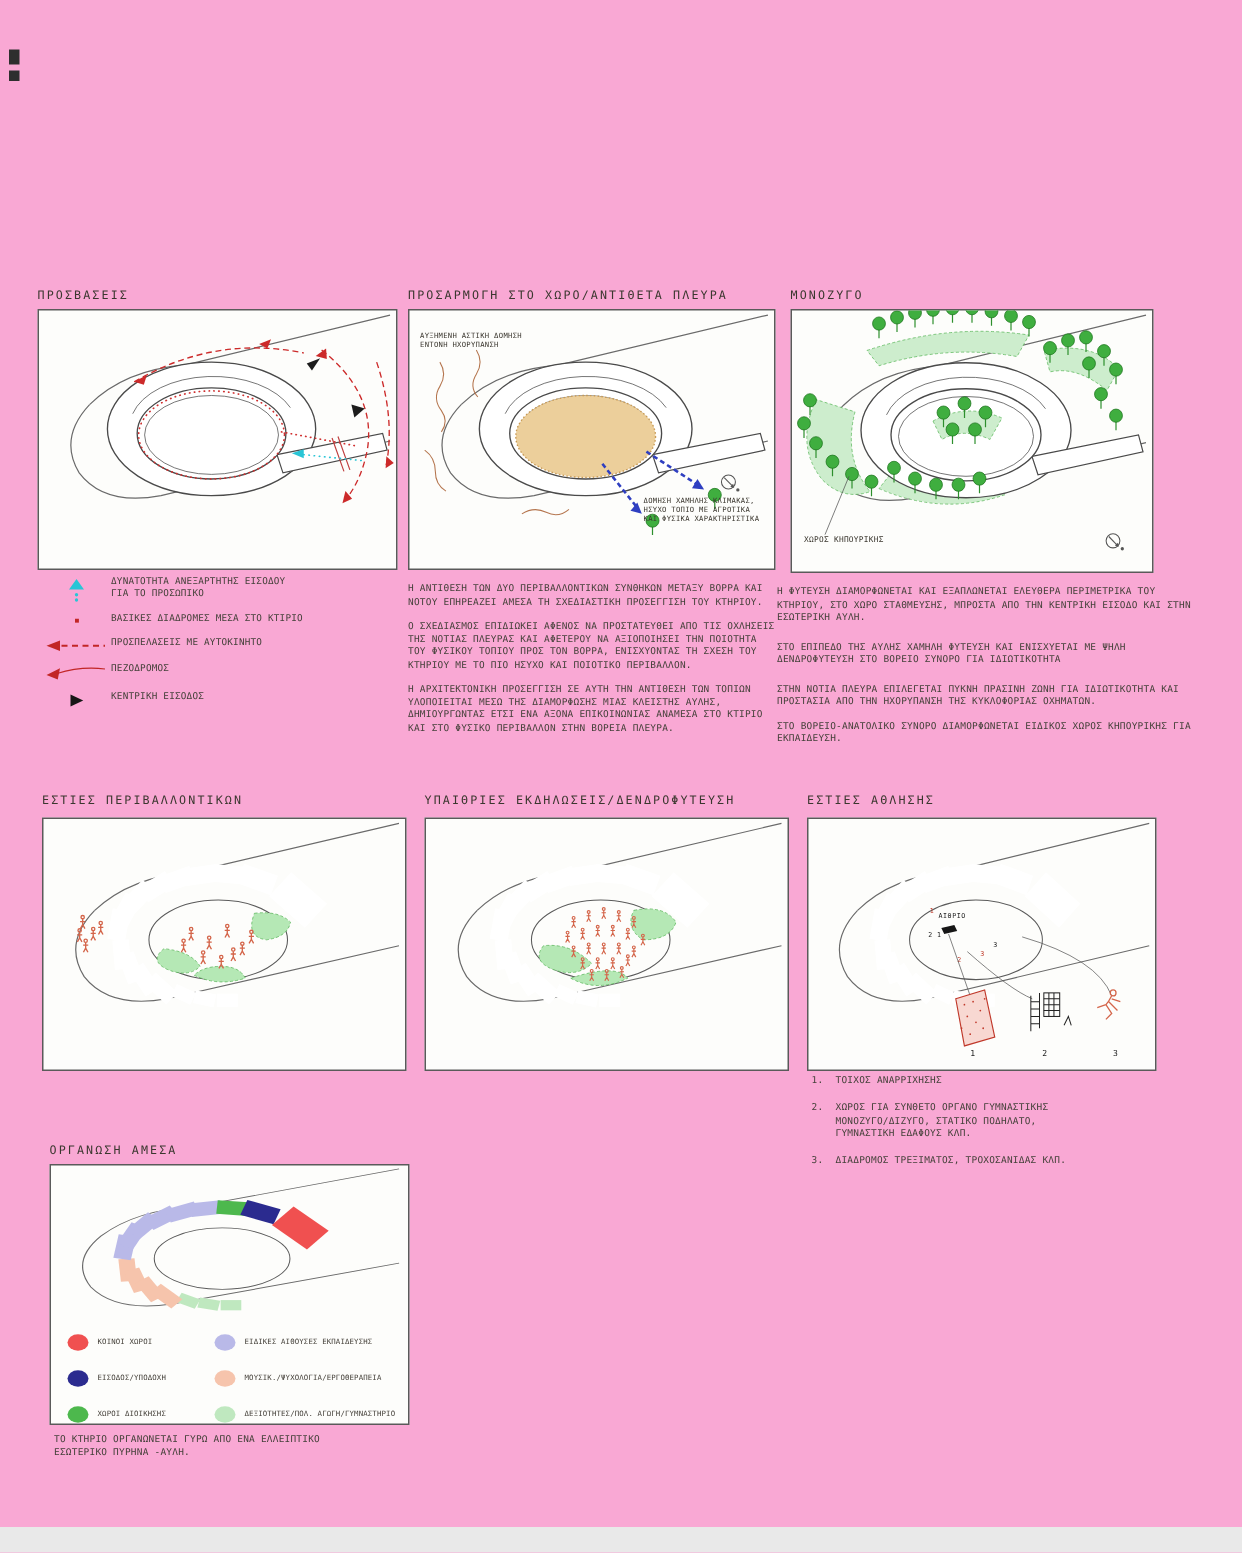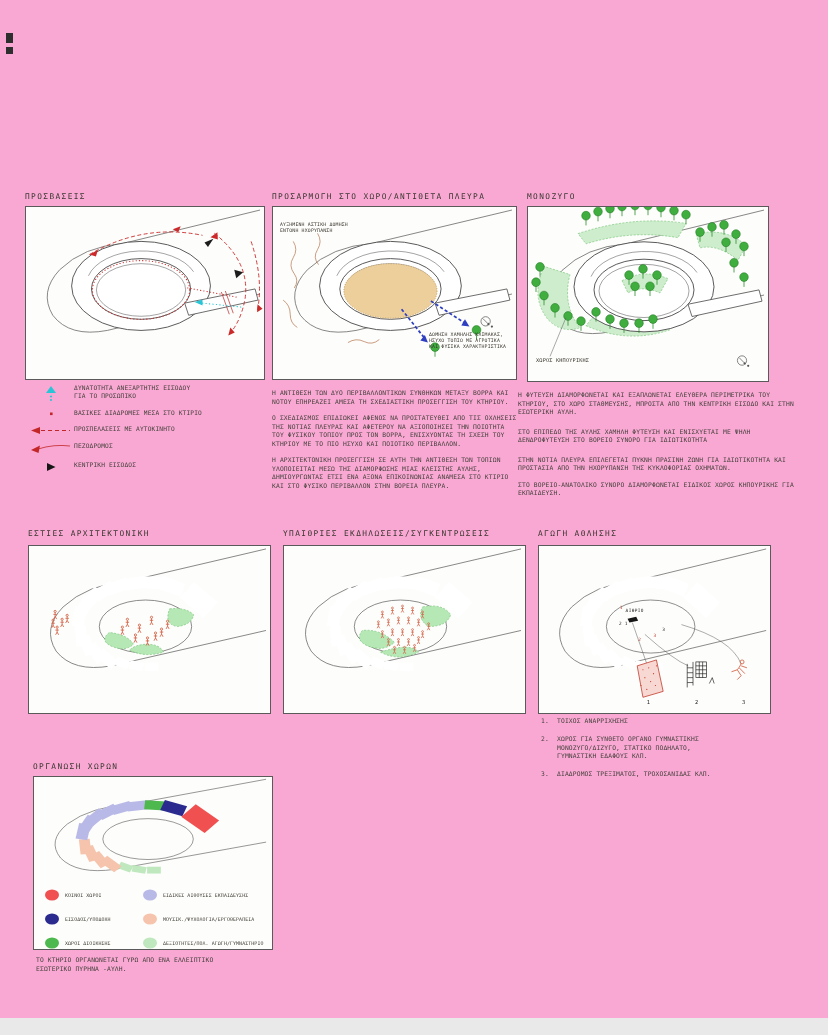--- a/index.html
+++ b/index.html
@@ -273,21 +273,21 @@
     </svg>
     <div class="anno" style="left:8px;top:150px;font-size:5.2px">ΧΩΡΟΣ ΚΗΠΟΥΡΙΚΗΣ</div>
   </div>
   <div class="textcol" style="left:518px;top:391px;width:282px">
     <p class="para">Η ΦΥΤΕΥΣΗ ΔΙΑΜΟΡΦΩΝΕΤΑΙ ΚΑΙ ΕΞΑΠΛΩΝΕΤΑΙ ΕΛΕΥΘΕΡΑ ΠΕΡΙΜΕΤΡΙΚΑ ΤΟΥ ΚΤΗΡΙΟΥ, ΣΤΟ ΧΩΡΟ ΣΤΑΘΜΕΥΣΗΣ, ΜΠΡΟΣΤΑ ΑΠΟ ΤΗΝ ΚΕΝΤΡΙΚΗ ΕΙΣΟΔΟ ΚΑΙ ΣΤΗΝ ΕΣΩΤΕΡΙΚΗ ΑΥΛΗ.</p>
     <p class="para" style="margin-top:11px">ΣΤΟ ΕΠΙΠΕΔΟ ΤΗΣ ΑΥΛΗΣ ΧΑΜΗΛΗ ΦΥΤΕΥΣΗ ΚΑΙ ΕΝΙΣΧΥΕΤΑΙ ΜΕ ΨΗΛΗ ΔΕΝΔΡΟΦΥΤΕΥΣΗ ΣΤΟ ΒΟΡΕΙΟ ΣΥΝΟΡΟ ΓΙΑ ΙΔΙΩΤΙΚΟΤΗΤΑ</p>
     <p class="para" style="margin-top:11px">ΣΤΗΝ ΝΟΤΙΑ ΠΛΕΥΡΑ ΕΠΙΛΕΓΕΤΑΙ ΠΥΚΝΗ ΠΡΑΣΙΝΗ ΖΩΝΗ ΓΙΑ ΙΔΙΩΤΙΚΟΤΗΤΑ ΚΑΙ ΠΡΟΣΤΑΣΙΑ ΑΠΟ ΤΗΝ ΗΧΟΡΥΠΑΝΣΗ ΤΗΣ ΚΥΚΛΟΦΟΡΙΑΣ ΟΧΗΜΑΤΩΝ.</p>
     <p class="para">ΣΤΟ ΒΟΡΕΙΟ-ΑΝΑΤΟΛΙΚΟ ΣΥΝΟΡΟ ΔΙΑΜΟΡΦΩΝΕΤΑΙ ΕΙΔΙΚΟΣ ΧΩΡΟΣ ΚΗΠΟΥΡΙΚΗΣ ΓΙΑ ΕΚΠΑΙΔΕΥΣΗ.</p>
   </div>
 
-  <div class="panel-title" style="left:28px;top:529px">ΕΣΤΙΕΣ ΑΡΧΙΤΕΚΤΟΝΙΚΗ</div>
+  <div class="panel-title" style="left:28px;top:529px">ΕΣΤΙΕΣ ΠΕΡΙΒΑΛΛΟΝΤΙΚΩΝ</div>
   <div class="frame" style="left:28px;top:545px;width:241px;height:167px">
     <svg class="diagram" viewBox="0 0 240 170" preserveAspectRatio="none">
       <use href="#site"></use>
       <use href="#court"></use>
       <g fill="#b5e8b5" stroke="#57b357" stroke-width="0.5" stroke-dasharray="2,1.5">
         <path d="M80,88 q-10,8 2,14 q14,6 22,-2 q-6,-10 -24,-12 Z"></path>
         <path d="M140,64 q16,-2 24,6 q-2,10 -16,12 q-14,-2 -8,-18 Z"></path>
         <path d="M100,106 q16,8 34,2 q-4,-8 -16,-8 q-12,0 -18,6 Z"></path>
       </g>
       <use href="#blocks-all" class="wb"></use>
@@ -303,21 +303,21 @@
         <use href="#person-sym" transform="translate(126,92)"></use>
         <use href="#person-sym" transform="translate(26,70)"></use>
           <use href="#person-sym" transform="translate(33,78)"></use>
         <use href="#person-sym" transform="translate(28,86)"></use>
           <use href="#person-sym" transform="translate(38,74)"></use>
         <use href="#person-sym" transform="translate(24,79)"></use>
       </g>
     </svg>
   </div>
 
-  <div class="panel-title" style="left:283px;top:529px">ΥΠΑΙΘΡΙΕΣ ΕΚΔΗΛΩΣΕΙΣ/ΣΥΓΚΕΝΤΡΩΣΕΙΣ</div>
+  <div class="panel-title" style="left:283px;top:529px">ΥΠΑΙΘΡΙΕΣ ΕΚΔΗΛΩΣΕΙΣ/ΔΕΝΔΡΟΦΥΤΕΥΣΗ</div>
   <div class="frame" style="left:283px;top:545px;width:241px;height:167px">
     <svg class="diagram" viewBox="0 0 240 170" preserveAspectRatio="none">
       <use href="#site"></use>
       <use href="#court"></use>
       <g fill="#b5e8b5" stroke="#57b357" stroke-width="0.5" stroke-dasharray="2,1.5">
         <path d="M78,86 q-8,10 6,16 q16,6 26,-4 q-14,-14 -32,-12 Z"></path>
         <path d="M138,62 q20,-4 28,8 q-4,12 -22,12 q-12,-8 -6,-20 Z"></path>
         <path d="M96,108 q18,10 38,0 q-8,-10 -38,0 Z"></path>
       </g>
       <use href="#blocks-all" class="wb"></use>
@@ -342,21 +342,21 @@
           <use href="#person-sym" transform="translate(114,98) scale(0.85)"></use>
         <use href="#person-sym" transform="translate(124,98) scale(0.85)"></use>
           <use href="#person-sym" transform="translate(134,96) scale(0.85)"></use>
         <use href="#person-sym" transform="translate(110,106) scale(0.85)"></use>
           <use href="#person-sym" transform="translate(120,106) scale(0.85)"></use>
         <use href="#person-sym" transform="translate(130,104) scale(0.85)"></use>
       </g>
     </svg>
   </div>
 
-  <div class="panel-title" style="left:538px;top:529px">ΑΓΩΓΗ ΑΘΛΗΣΗΣ</div>
+  <div class="panel-title" style="left:538px;top:529px">ΕΣΤΙΕΣ ΑΘΛΗΣΗΣ</div>
   <div class="frame" style="left:538px;top:545px;width:231px;height:167px">
     <svg class="diagram" viewBox="0 0 240 170" preserveAspectRatio="none">
       <use href="#site"></use>
       <use href="#court"></use>
       <use href="#blocks-all" class="wb"></use>
       <text class="atriumtxt" x="90" y="67">ΑΙΘΡΙΟ</text>
       <path d="M92,74 l9,-2 l2,4 l-9,2 Z" fill="#161616"></path>
       <text class="blknum" x="83" y="80">2</text>
       <text class="blknum" x="89" y="80">1</text>
       <text class="blknum" x="128" y="87">3</text>
@@ -407,21 +407,21 @@
       <span class="itx">ΧΩΡΟΣ ΓΙΑ ΣΥΝΘΕΤΟ ΟΡΓΑΝΟ ΓΥΜΝΑΣΤΙΚΗΣ
 ΜΟΝΟΖΥΓΟ/ΔΙΖΥΓΟ, ΣΤΑΤΙΚΟ ΠΟΔΗΛΑΤΟ,
 ΓΥΜΝΑΣΤΙΚΗ ΕΔΑΦΟΥΣ ΚΛΠ.</span>
     </div>
     <div class="sitem">
       <span class="num">3.</span>
       <span class="itx">ΔΙΑΔΡΟΜΟΣ ΤΡΕΞΙΜΑΤΟΣ, ΤΡΟΧΟΣΑΝΙΔΑΣ ΚΛΠ.</span>
     </div>
   </div>
 
-  <div class="panel-title" style="left:33px;top:762px">ΟΡΓΑΝΩΣΗ ΧΩΡΩΝ</div>
+  <div class="panel-title" style="left:33px;top:762px">ΟΡΓΑΝΩΣΗ ΑΜΕΣΑ</div>
   <div class="frame" style="left:33px;top:776px;width:238px;height:172px">
     <svg viewBox="0 0 240 140" preserveAspectRatio="none" style="display:block;width:236px;height:106px">
       <use href="#site"></use>
       <use href="#court"></use>
       <g>
         <use href="#bk1" class="c-lgr"></use>
           <use href="#bk2" class="c-lgr"></use>
           <use href="#bk3" class="c-lgr"></use>
         <use href="#bk4" class="c-sal"></use>
           <use href="#bk5" class="c-sal"></use>

